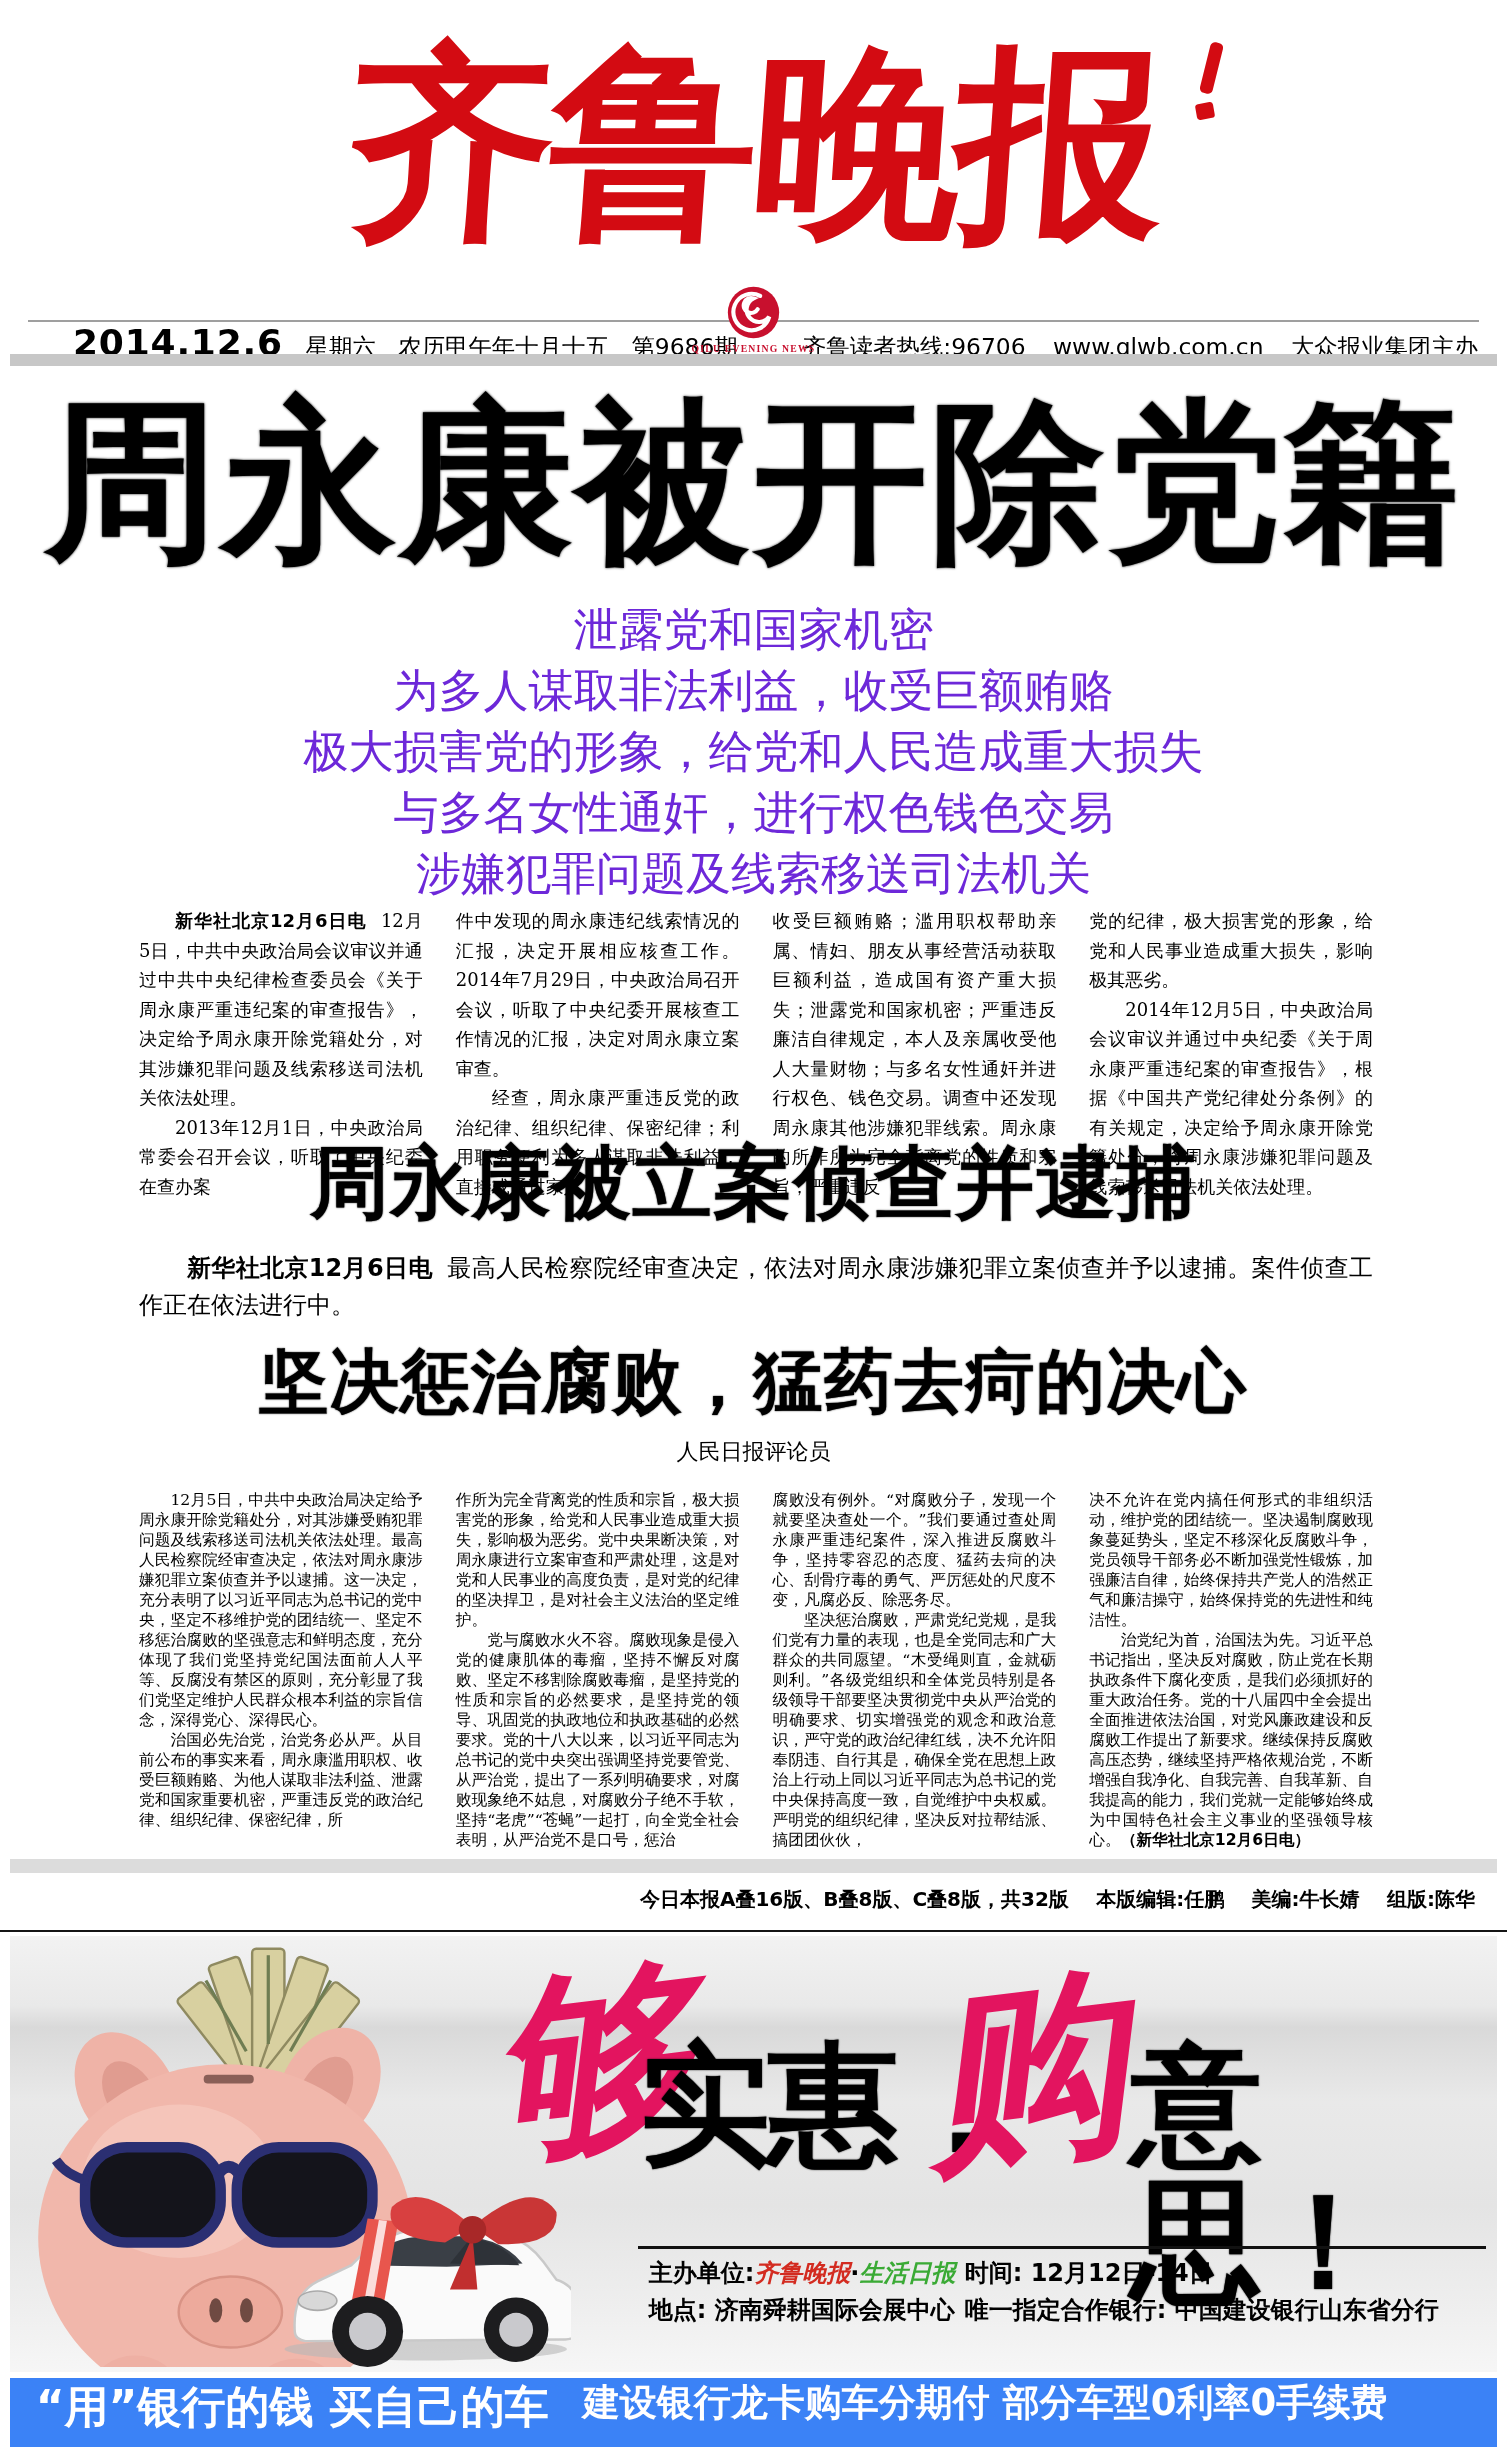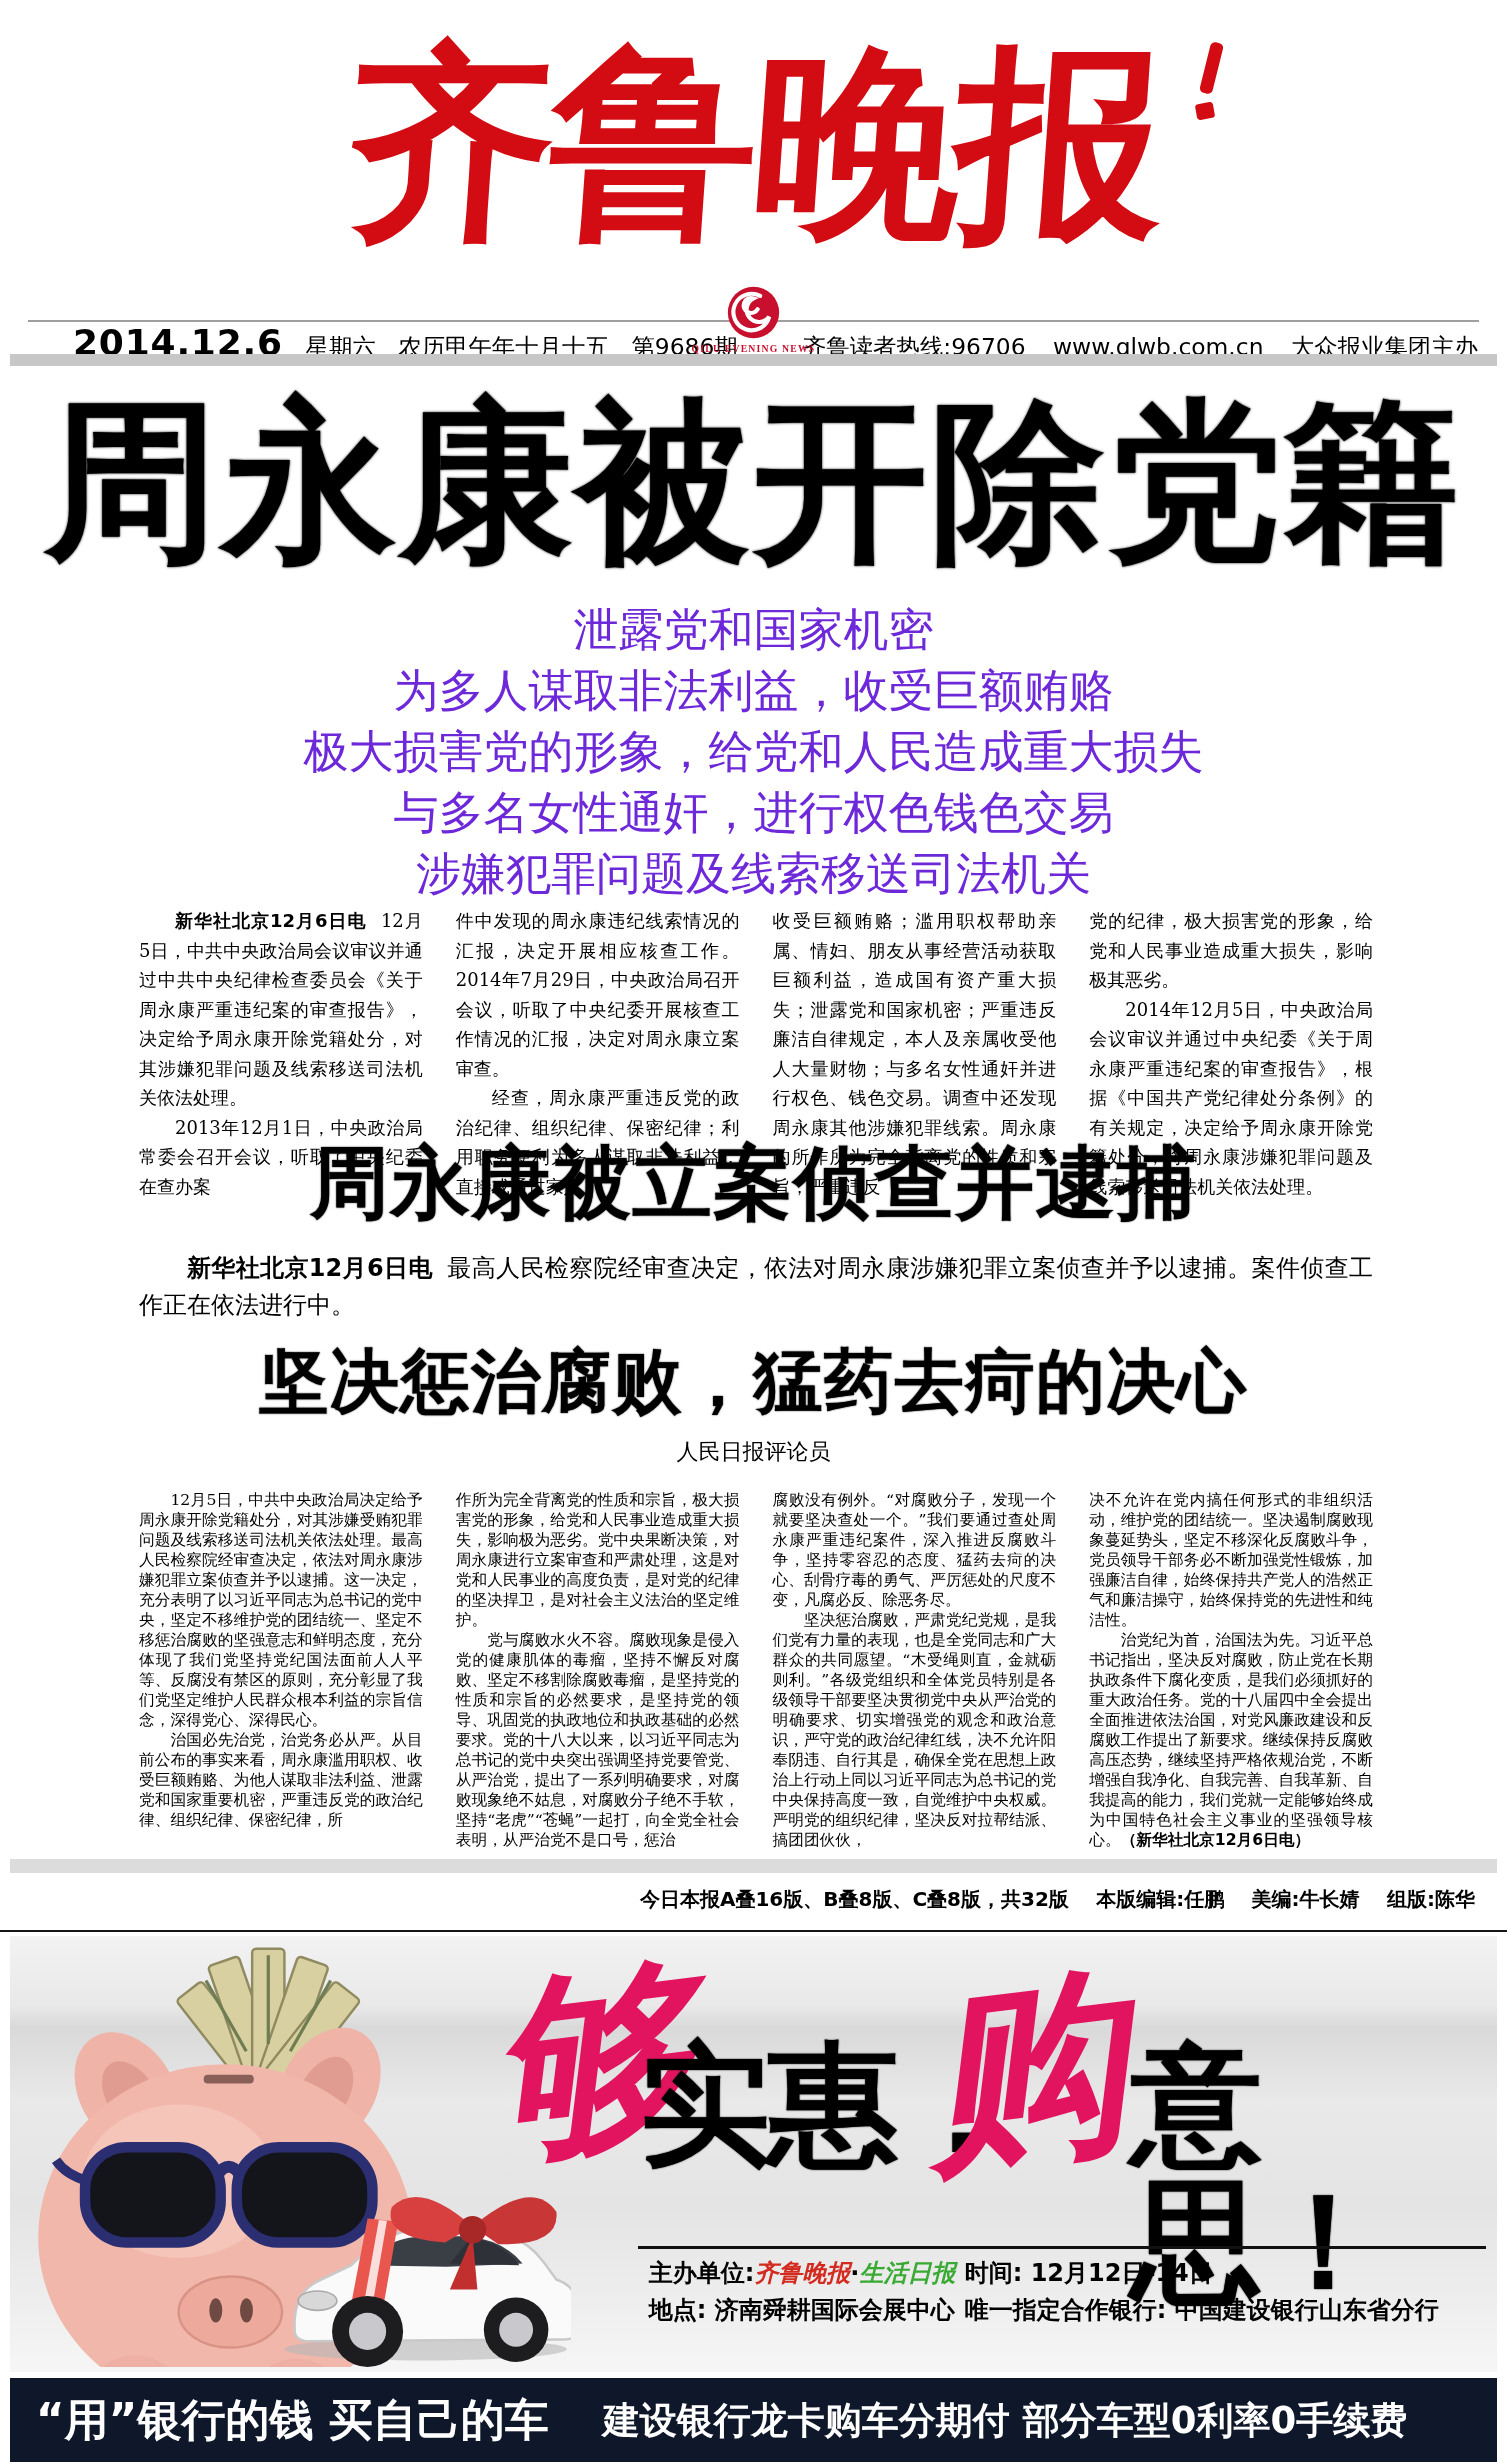--- a/index.html
+++ b/index.html
@@ -85,25 +85,25 @@
   .ad-subline .pink { color:#e3145f; font-size:51px; padding-left:13px; }
   .ad-rule { position:absolute; left:628px; right:11.3px; top:310px; height:3.2px; background:#111; }
   .ad-org { position:absolute; left:639px; top:321px; right:11.3px; display:grid;
     grid-template-columns:316px auto; row-gap:4.8px; font-family:"DejaVu Sans", sans-serif;
     font-size:24px; font-weight:bold; line-height:32px; white-space:nowrap; }
   .brand-red { color:#d32b20; font-family:"DejaVu Serif", serif; font-style:italic; }
   .brand-green { color:#3aaa35; font-style:italic; }
   .ad-illu { position:absolute; left:4.8px; top:3.2px; }
 
   
-  .banner { position:absolute; top:2378px; left:9.7px; right:9.7px; height:85px; background:#0f172a;
-    display:flex; align-items:center; gap:34px; padding-left:26px; box-sizing:border-box;
+  .banner { position:absolute; top:2378px; left:9.7px; right:9.7px; height:69px; background:#3b82f6;
+    display:flex; gap:34px; padding-left:26px; box-sizing:border-box;
     color:#fff; font-family:"DejaVu Sans", sans-serif; font-weight:900; white-space:nowrap; }
   .banner .left { font-size:44px; }
-  .banner .right { font-size:37px;margin-left:20px; }
+  .banner .right { font-size:37px; }
 </style>
 </head>
 <body>
 
 <div class="page">
 
   <div class="masthead-logo">齐鲁晚报</div>
   <div class="masthead-flourish"></div>
   <div class="masthead-flourish2"></div>
 

